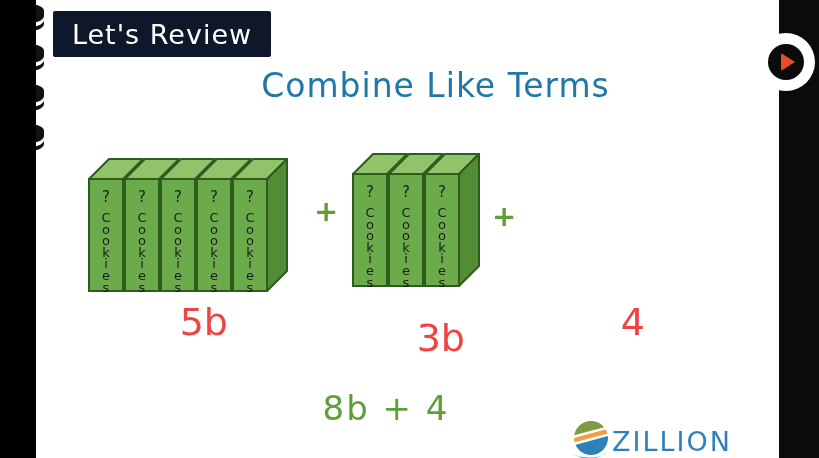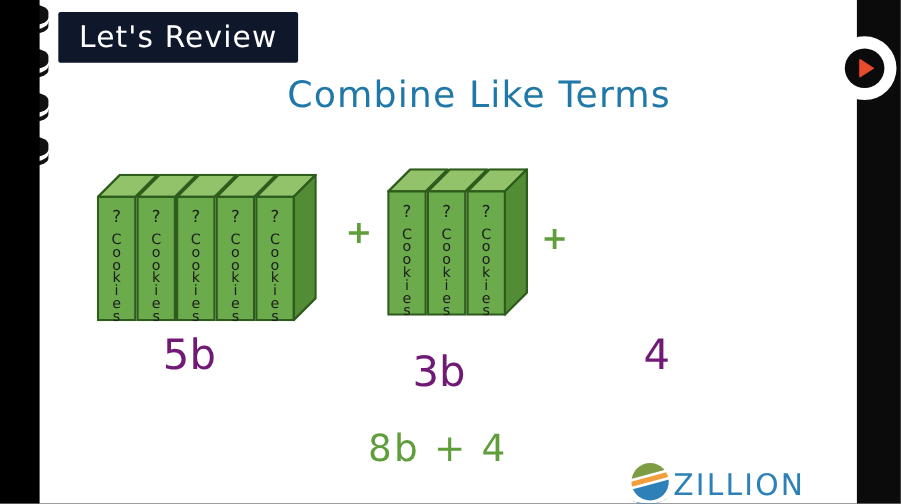--- a/index.html
+++ b/index.html
@@ -13,31 +13,31 @@
           border-radius:2px;display:flex;align-items:center;justify-content:center;}
   #banner span{color:#fff;font-size:27px;letter-spacing:1px;}
   
   #title{position:absolute;left:36px;top:66px;width:743px;text-align:center;
          color:#1f78a7;font-size:33px;letter-spacing:1px;margin-left:28px;}
   
   .grp{position:absolute;}
   #group1{left:88px;top:158px;}
   #group2{left:352px;top:153px;}
   #cookies{left:588px;top:152px;display:flex;flex-direction:column;gap:6px;}
-  .coef{position:absolute;color:#701a75;font-size:38px;text-align:left;}
+  .coef{position:absolute;color:#ef4444;font-size:38px;text-align:right;}
   #lbl-5b{left:148px;top:300px;width:80px;}
   #lbl-3b{left:375px;top:300px;width:90px;margin-top:16px;}
   #lbl-4{left:585px;top:300px;width:60px;}
   .plus{position:absolute;color:#5f9e3a;font-size:29px;font-weight:bold;}
   #plus1{left:314px;top:194px;}
   #plus2{left:492px;top:199px;}
   
   .eq{position:absolute;color:#5f9e3a;font-size:34px;text-align:center;letter-spacing:2px;}
   #eq1{left:270px;top:348px;width:280px;}
-  #eq2{left:288px;top:388px;width:220px;}
+  #eq2{left:276px;top:388px;width:220px;}
   
   #logo{position:absolute;left:570px;top:418px;display:flex;align-items:center;}
   #logo .learn{color:#7e9c44;font-size:27px;letter-spacing:2px;}
   #logo .zillion{color:#2e80b8;font-size:27px;letter-spacing:2px;}
   #logo .globe{margin:0 -3px;position:relative;top:3px;}
   
   #play{position:absolute;left:757px;top:33px;width:58px;height:58px;border-radius:50%;
         background:#fff;display:flex;align-items:center;justify-content:center;z-index:5;cursor:pointer;}
   #play .inner{width:36px;height:36px;border-radius:50%;background:#0b0b0b;
         display:flex;align-items:center;justify-content:center;}

